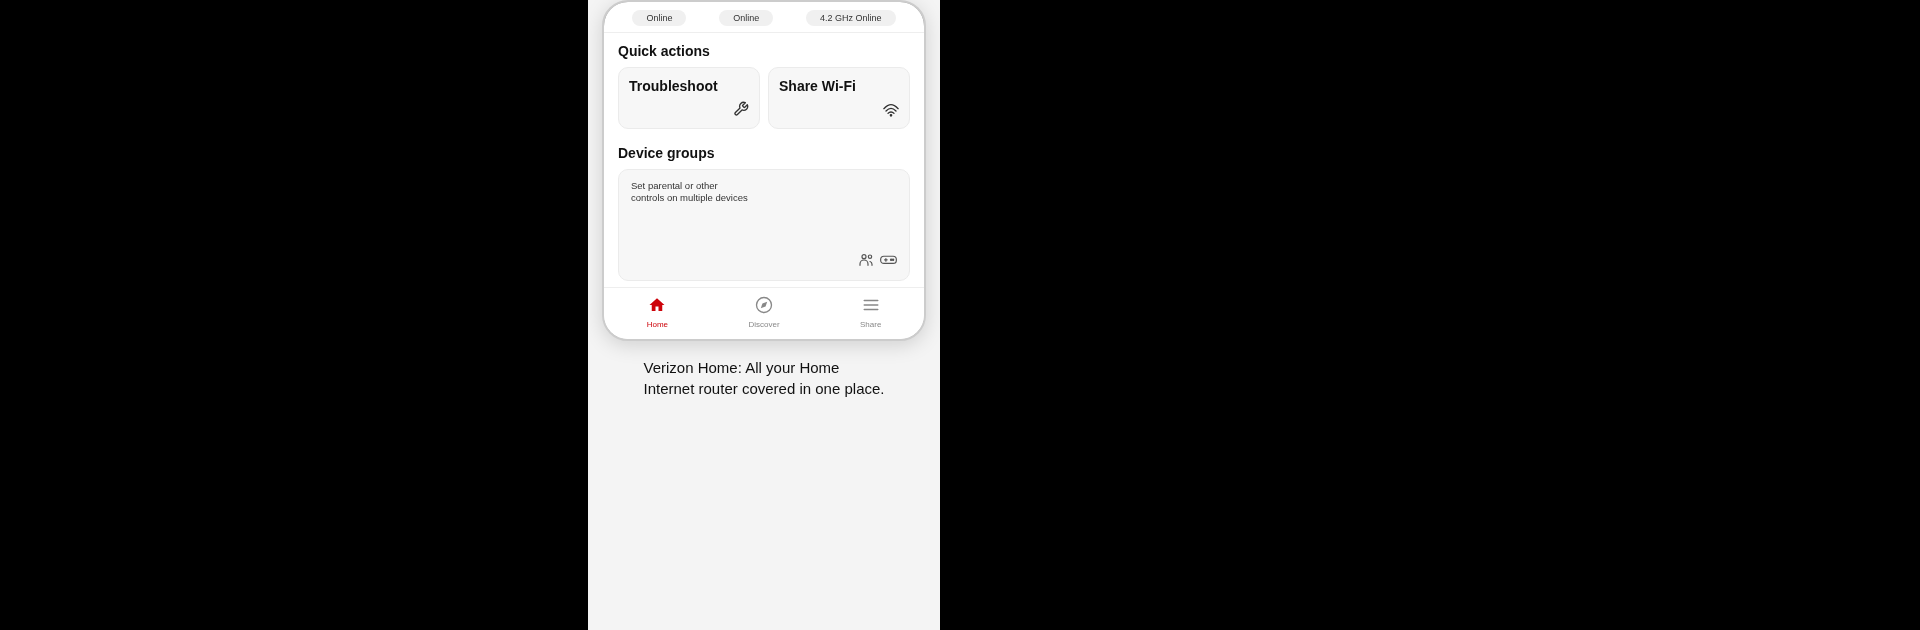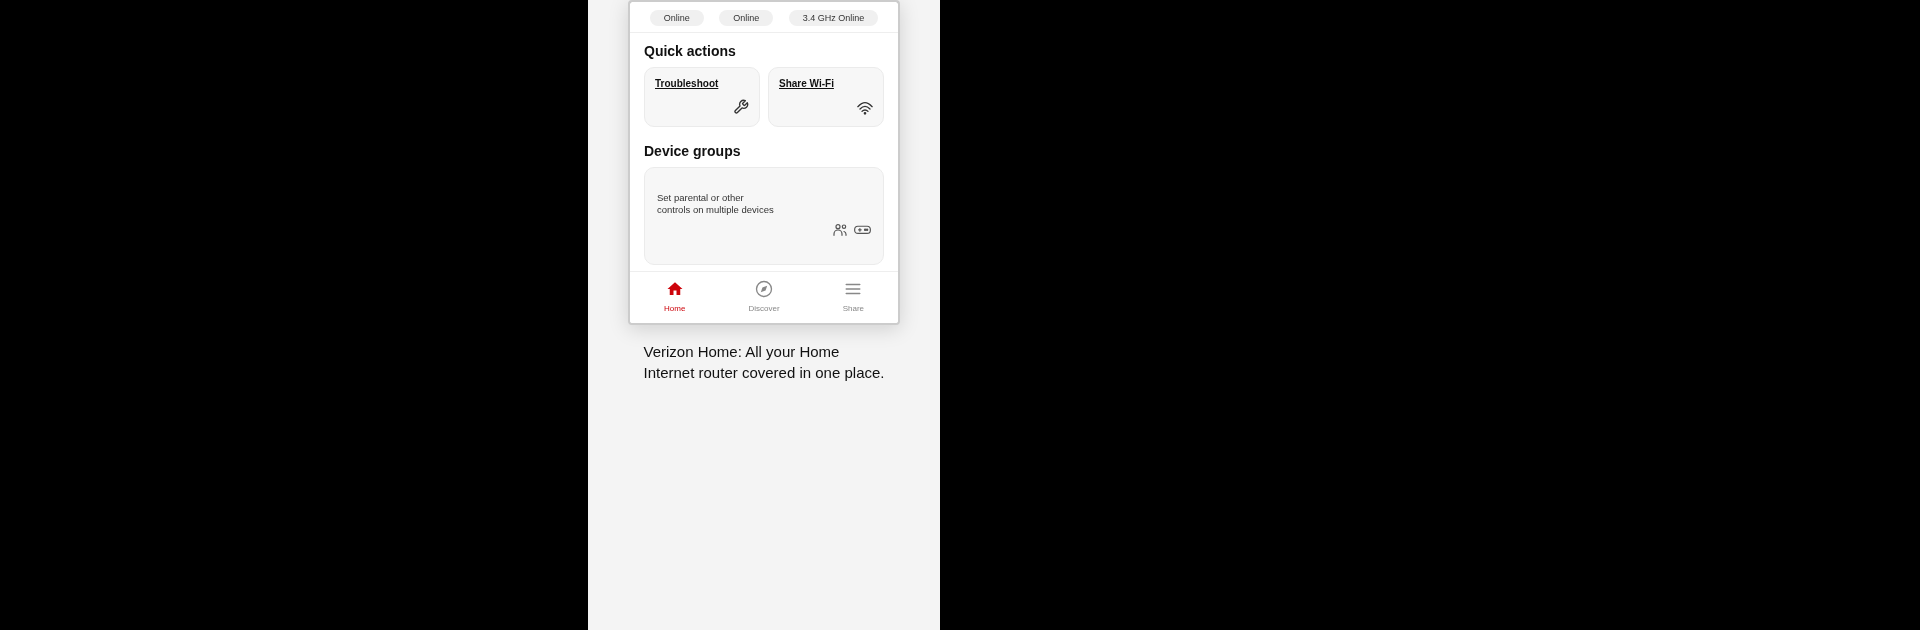--- a/index.html
+++ b/index.html
@@ -35,23 +35,23 @@
       background: #f4f4f4;
       display: flex;
       flex-direction: column;
       align-items: center;
       position: relative;
       flex-shrink: 0;
     }
 
     
     .phone-mockup {
-      width: 272px;
+      width: 324px;
       background: #737373;
-      border-radius: 4px;
+      border-radius: 26px;
       border: 2px solid #ccc;
       overflow: hidden;
       margin-top: 0;
       position: relative;
       box-shadow: 0 4px 20px rgba(0,0,0,0.15);
     }
 
     .phone-screen {
       background: #fff;
       padding: 0;
@@ -98,45 +98,45 @@
       padding: 10px 10px 8px;
       display: flex;
       flex-direction: column;
       justify-content: space-between;
       min-height: 60px;
       cursor: pointer;
       border: 1px solid #ebebeb;
     }
 
     .action-card-label {
-      font-size: 10px;
+      font-size: 14px;
       font-weight: 600;
       color: #111;
       line-height: 1.2;
-      text-decoration: underline;
     }
 
     .action-card-icon {
       align-self: flex-end;
       font-size: 14px;
       color: #333;
       margin-top: 6px;
     }
 
     
     .device-groups-card {
       background: #f7f7f7;
       border-radius: 10px;
-      padding: 24px 12px;
+      padding: 10px 12px;
       border: 1px solid #ebebeb;
       min-height: 54px;
       position: relative;
       display: flex;
       flex-direction: column;
       justify-content: space-between;
+      gap: 43px;
     }
 
     .device-groups-text {
       font-size: 9.5px;
       color: #333;
       line-height: 1.3;
     }
 
     .device-groups-icons {
       display: flex;
@@ -204,21 +204,21 @@
 <div class="left-black"></div>
 
 <div class="center-content">
 
   <div class="phone-mockup">
     <div class="phone-screen">
 
       <div class="screen-top">
         <span class="status-pill">Online</span>
         <span class="status-pill">Online</span>
-        <span class="status-pill">3.4 GHz Online</span>
+        <span class="status-pill">4.2 GHz Online</span>
       </div>
 
       <div class="section">
         <div class="section-title">Quick actions</div>
         <div class="action-grid">
 
           <div class="action-card">
             <span class="action-card-label">Troubleshoot</span>
             <span class="action-card-icon">
               <svg width="16" height="16" viewBox="0 0 24 24" fill="none" stroke="#333" stroke-width="2" stroke-linecap="round" stroke-linejoin="round">

